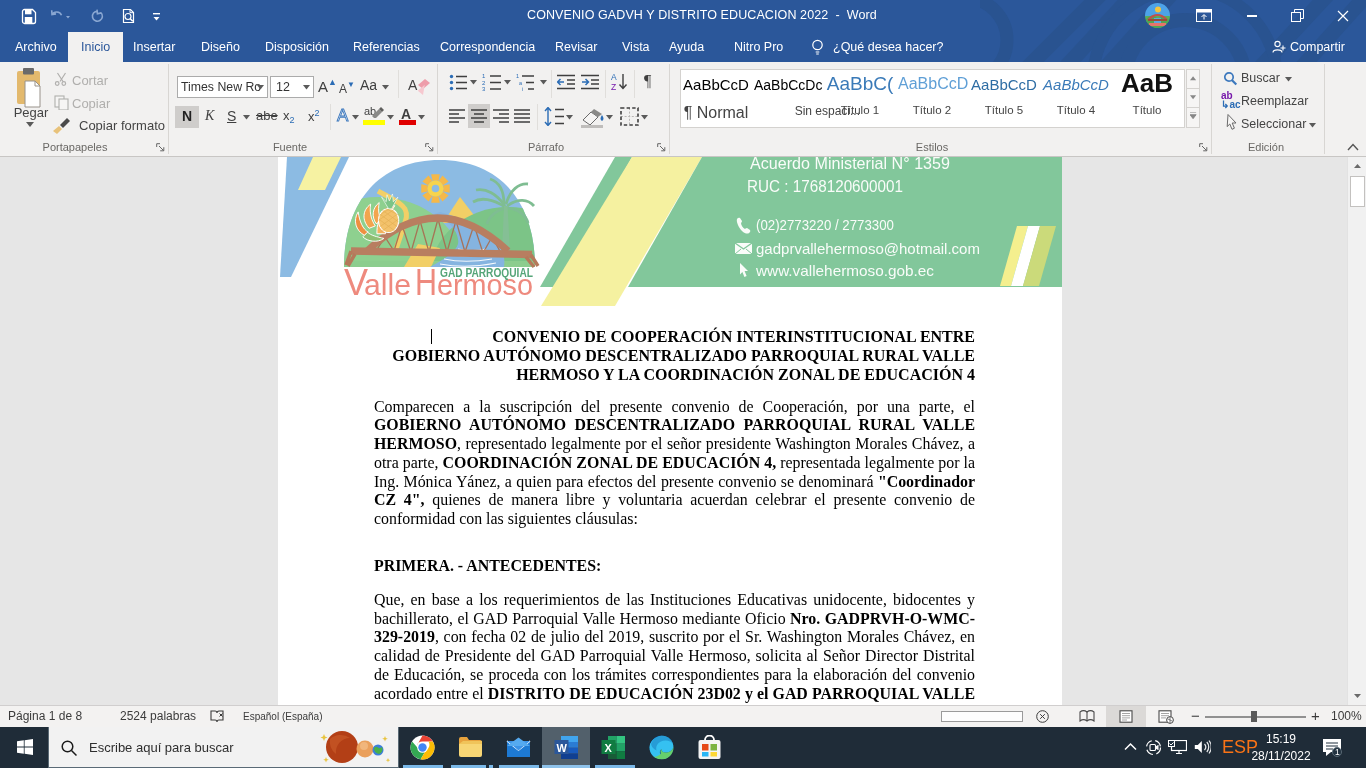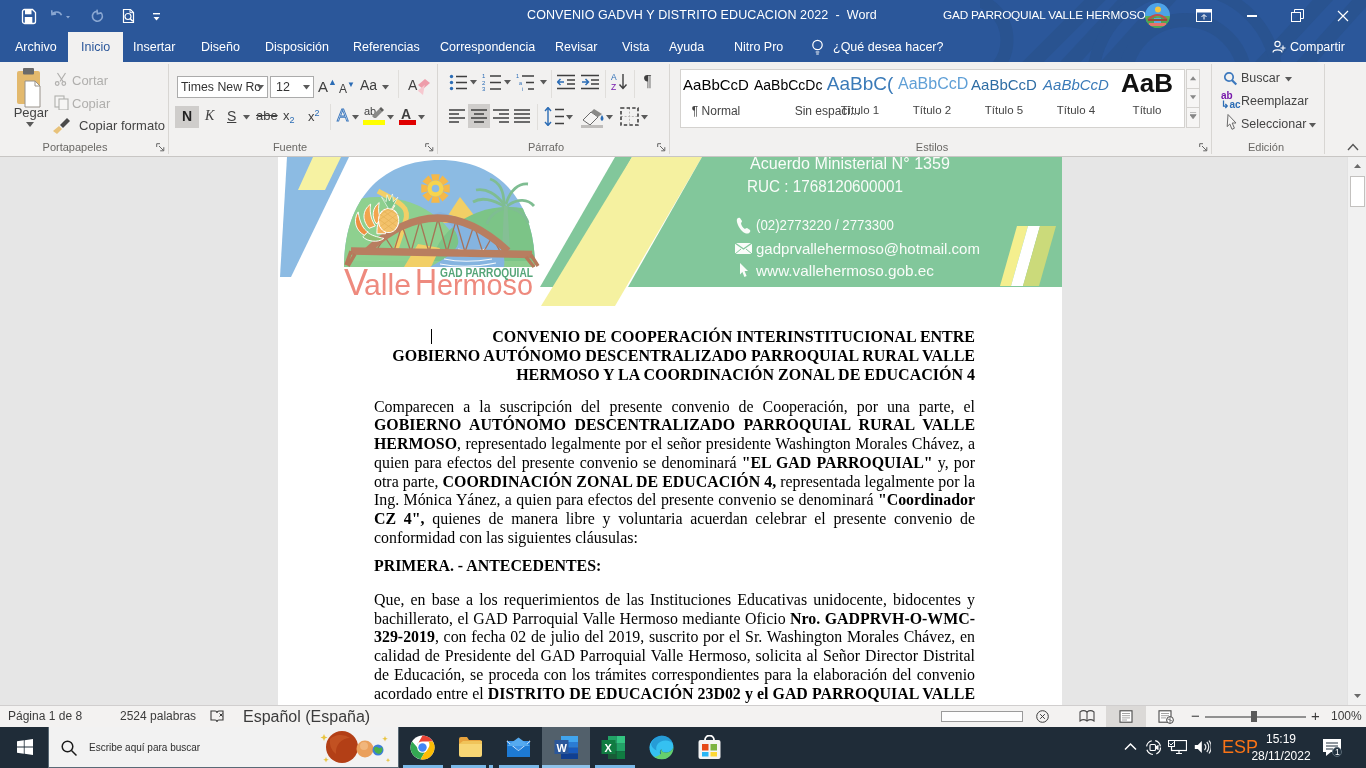--- a/index.html
+++ b/index.html
@@ -55,21 +55,20 @@
       <path d="M109,1.5 v3.2 h3.4" stroke-width="1"></path>
       <circle cx="107" cy="8.5" r="3"></circle>
       <path d="M109.2,10.7 l2.6,2.6" stroke-width="1.6"></path>
     </g>
     <g fill="#fff">
         <rect x="132" y="5" width="7" height="1.4"></rect>
         <path d="M132.5,9 l6,0 -3,3.6 z"></path>
       </g>
   </svg>
   <div class="ab wtxt" style="left:527px;top:0;width:320px;text-align:center;font-size:12.5px;line-height:31px;letter-spacing:0.1px;white-space:nowrap">CONVENIO GADVH Y DISTRITO EDUCACION 2022&nbsp; -&nbsp; Word</div>
-  <div class="ab wtxt" style="left:943px;top:0;width:190px;font-size:11.8px;line-height:31px;white-space:nowrap;letter-spacing:-0.2px">GAD PARROQUIAL VALLE HERMOSO</div>
 
   <svg class="ab" style="left:1145px;top:3px" width="25" height="25" viewBox="0 0 25 25">
     <defs>
         <clipPath id="avc">
           <circle cx="12.5" cy="12.5" r="12.5"></circle>
         </clipPath>
       </defs>
     <g clip-path="url(#avc)">
       <rect width="25" height="14" fill="#4da3e8"></rect>
       <rect y="13" width="25" height="12" fill="#58b05c"></rect>
@@ -333,21 +332,21 @@
     </svg>
   <div class="glab" style="left:486px">Párrafo</div>
   <svg class="ab" style="left:657px;top:81px" width="9" height="9" viewBox="0 0 9 9">
     <path d="M0.7,4 v-3.3 h3.3" stroke="#666" fill="none"></path>
       <path d="M3,3 l4.5,4.5 M7.8,4.2 v3.6 h-3.6" stroke="#666" fill="none"></path>
   </svg>
   <div class="gsep" style="left:669px"></div>
 
   <div class="ab" style="left:680px;top:7px;width:505px;height:59px;background:#fff;border:1px solid #d4d2cf"></div>
   <div class="ab" style="left:683px;top:14px;width:66px;text-align:center;font-size:15px;color:#000">AaBbCcD</div>
-  <div class="ab" style="left:683px;top:42px;width:66px;text-align:center;font-size:12px;color:#444">¶ Normal</div>
+  <div class="ab" style="left:683px;top:42px;width:66px;text-align:center;font-size:16px;color:#444">¶ Normal</div>
   <div class="ab" style="left:754px;top:15px;width:68px;text-align:center;font-size:14px;color:#000">AaBbCcDc</div>
   <div class="ab" style="left:792px;top:42px;width:68px;text-align:right;font-size:12px;color:#444">Sin espaci...</div>
   <div class="ab" style="left:826px;top:11px;width:68px;text-align:center;font-size:19px;color:#3a7ab8;font-weight:300">AaBbC‌(</div>
   <div class="ab" style="left:826px;top:42px;width:68px;text-align:center;font-size:11.5px;color:#444">Título 1</div>
   <div class="ab" style="left:898px;top:13px;width:68px;text-align:center;font-size:16px;color:#5f9fd6">AaBbCcD</div>
   <div class="ab" style="left:898px;top:42px;width:68px;text-align:center;font-size:11.5px;color:#444">Título 2</div>
   <div class="ab" style="left:970px;top:14px;width:68px;text-align:center;font-size:15px;color:#2e6da4">AaBbCcD</div>
   <div class="ab" style="left:970px;top:42px;width:68px;text-align:center;font-size:11.5px;color:#444">Título 5</div>
   <div class="ab" style="left:1042px;top:14px;width:68px;text-align:center;font-size:15px;font-style:italic;color:#3a7ab8">AaBbCcD</div>
   <div class="ab" style="left:1042px;top:42px;width:68px;text-align:center;font-size:11.5px;color:#444">Título 4</div>
@@ -491,21 +490,20 @@
       </g>
       <path d="M462,106 L470,114 H466.6 L468.6,119 466.4,120 464.4,115 462,117.4 Z" fill="#f9fcf9"></path>
     </svg>
     <div class="ab" style="left:96px;top:0;width:601px">
       <div class="ab tline" style="left:0;top:171.3px;width:601px;text-align:right;font-weight:bold;font-size:16px">CONVENIO DE COOPERACIÓN INTERINSTITUCIONAL ENTRE<br>GOBIERNO AUTÓNOMO DESCENTRALIZADO PARROQUIAL RURAL VALLE<br>HERMOSO Y LA COORDINACIÓN ZONAL DE EDUCACIÓN 4</div>
       <div class="ab" style="left:57px;top:172px;width:1px;height:15px;background:#000"></div>
       <div class="ab tline" style="left:0;top:240.7px;width:601px">
         <div class="j">Comparecen a la suscripción del presente convenio de Cooperación, por una parte, el</div>
         <div class="j"><b>GOBIERNO AUTÓNOMO DESCENTRALIZADO PARROQUIAL RURAL VALLE</b></div>
         <div class="j"><b>HERMOSO</b>, representado legalmente por el señor presidente Washington Morales Chávez, a</div>
-        <div class="j">quien para efectos del presente convenio se denominará <b>"EL GAD PARROQUIAL"</b> y, por</div>
         <div class="j">otra parte, <b>COORDINACIÓN ZONAL DE EDUCACIÓN 4,</b> representada legalmente por la</div>
         <div class="j">Ing. Mónica Yánez, a quien para efectos del presente convenio se denominará <b>"Coordinador</b></div>
         <div class="j"><b>CZ 4",</b> quienes de manera libre y voluntaria acuerdan celebrar el presente convenio de</div>
         <div>conformidad con las siguientes cláusulas:</div>
       </div>
       <div class="ab tline" style="left:0;top:400px;font-weight:bold">PRIMERA. - ANTECEDENTES:</div>
       <div class="ab tline" style="left:0;top:434px;width:601px">
         <div class="j">Que, en base a los requerimientos de las Instituciones Educativas unidocente, bidocentes y</div>
         <div class="j">bachillerato, el GAD Parroquial Valle Hermoso mediante Oficio <b>Nro. GADPRVH-O-WMC-</b></div>
         <div class="j"><b>329-2019</b>, con fecha 02 de julio del 2019, suscrito por el Sr. Washington Morales Chávez, en</div>
@@ -529,21 +527,21 @@
     </div>
   </div>
 </div>
 <div id="statusbar" class="ab">
   <div class="ab" style="left:8px;top:0;font-size:12px;line-height:21px;color:#3b3b3b">Página 1 de 8</div>
   <div class="ab" style="left:120px;top:0;font-size:12px;line-height:21px;color:#3b3b3b">2524 palabras</div>
   <svg class="ab" style="left:210px;top:4px" width="15" height="14" viewBox="0 0 15 14">
     <path d="M1,1 h4 a2,2 0 0 1 2,2 a2,2 0 0 1 2,-2 h4 v9 h-4 a2,2 0 0 0 -2,2 a2,2 0 0 0 -2,-2 h-4 z" fill="none" stroke="#3b3b3b" stroke-width="1.1"></path>
     <path d="M9.5,3.5 l3,3 m0,-3 l-3,3" stroke="#3b3b3b" stroke-width="1"></path>
   </svg>
-  <div class="ab" style="left:243px;top:0;font-size:16px;line-height:21px;color:#3b3b3b">Español (España)</div>
+  <div class="ab" style="left:243px;top:0;font-size:10px;line-height:21px;color:#3b3b3b">Español (España)</div>
   <div class="ab" style="left:941px;top:5px;width:82px;height:11px;background:#fdfdfd;border:1px solid #9a9a9a"></div>
   <svg class="ab" style="left:1036px;top:4px" width="13" height="13" viewBox="0 0 13 13">
     <circle cx="6.5" cy="6.5" r="5.8" fill="none" stroke="#3b3b3b" stroke-width="1"></circle>
     <path d="M4.2,4.2 l4.6,4.6 m0,-4.6 l-4.6,4.6" stroke="#3b3b3b" stroke-width="1"></path>
   </svg>
   <svg class="ab" style="left:1079px;top:4px" width="16" height="13" viewBox="0 0 16 13">
     <path d="M1,2 C3,0.5 6,0.5 8,2 C10,0.5 13,0.5 15,2 V11 C13,9.5 10,9.5 8,11 C6,9.5 3,9.5 1,11 Z" fill="none" stroke="#4a4a4a" stroke-width="1.1"></path>
     <path d="M8,2 V11" stroke="#4a4a4a" stroke-width="1.1"></path>
   </svg>
   <div class="ab" style="left:1106px;top:0;width:40px;height:21px;background:#dbd9d7"></div>
@@ -565,21 +563,21 @@
 </div>
 <div id="taskbar" class="ab">
   <svg class="ab" style="left:17px;top:12px" width="16" height="16" viewBox="0 0 16 16">
     <path d="M0,2.2 L6.8,1.3 V7.6 H0 Z M7.6,1.2 L16,0 V7.6 H7.6 Z M0,8.4 H6.8 V14.7 L0,13.8 Z M7.6,8.4 H16 V16 L7.6,14.8 Z" fill="#fff"></path>
   </svg>
   <div class="ab" style="left:48px;top:0;width:351px;height:41px;background:#f2f2f2;border:1px solid #5a6a76;border-top:none"></div>
   <svg class="ab" style="left:60px;top:12px" width="18" height="18" viewBox="0 0 18 18">
     <circle cx="7.5" cy="7.5" r="5.3" fill="none" stroke="#1b1b1b" stroke-width="1.5"></circle>
     <path d="M11.5,11.5 L16.5,16.5" stroke="#1b1b1b" stroke-width="1.5"></path>
   </svg>
-  <div class="ab" style="left:89px;top:0;font-size:10px;line-height:41px;color:#2e2e2e">Escribe aquí para buscar</div>
+  <div class="ab" style="left:89px;top:0;font-size:13px;line-height:41px;color:#2e2e2e">Escribe aquí para buscar</div>
   <svg class="ab" style="left:318px;top:2px" width="76" height="37" viewBox="0 0 76 37">
     <circle cx="24" cy="18" r="16" fill="#b33f16"></circle>
     <path d="M12,10 a16,16 0 0 1 20,-1 a14,14 0 0 0 -14,16 a16,16 0 0 1 -6,-15" fill="#c95a28" opacity="0.7"></path>
     <circle cx="47" cy="20" r="8.5" fill="#eaa05c"></circle>
     <circle cx="46" cy="17" r="4" fill="#f2bc84" opacity="0.8"></circle>
     <circle cx="60" cy="21" r="5.5" fill="#3d7edb"></circle>
     <path d="M56,19 a5.5,5.5 0 0 0 5,6 a5,5 0 0 0 3,-7 q-2,2 -4,0.5 t-4,0.5" fill="#4ab04a"></path>
     <g fill="#e8c43f">
         <path d="M6,5 l1,2.5 2.5,1 -2.5,1 -1,2.5 -1,-2.5 -2.5,-1 2.5,-1 z"></path>
         <path d="M67,7 l0.8,2 2,0.8 -2,0.8 -0.8,2 -0.8,-2 -2,-0.8 2,-0.8 z"></path>

